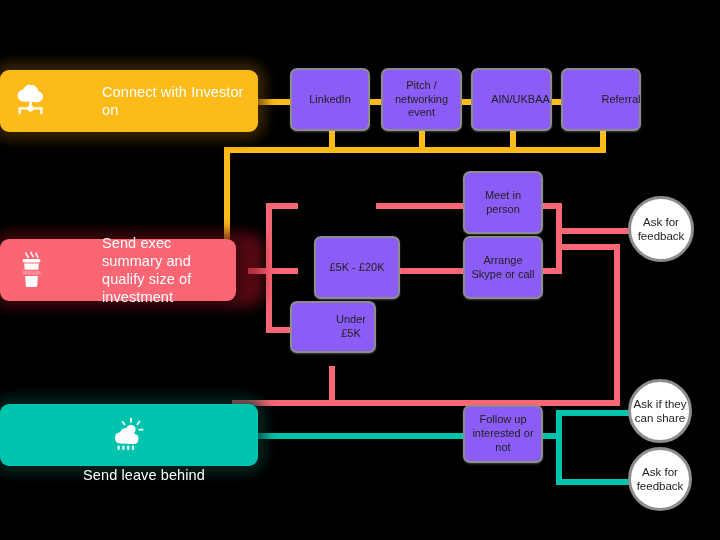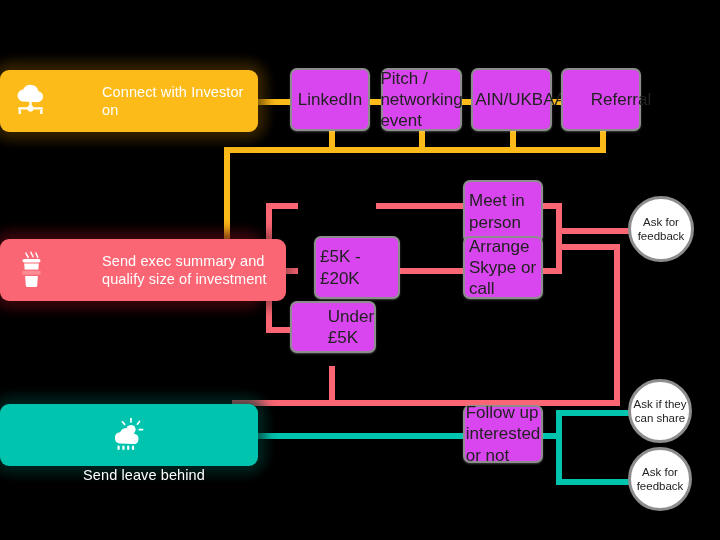--- a/index.html
+++ b/index.html
@@ -8,23 +8,23 @@
 
   
   .banner{position:absolute;border-radius:9px;display:flex;align-items:center;
           box-shadow:0 0 14px 6px rgba(0,0,0,.35);}
   .banner .bicon{width:62px;flex:0 0 62px;display:flex;align-items:center;justify-content:center;}
   .banner .blabel{color:#fff;font-size:14.5px;line-height:1.25;letter-spacing:.1px;
                   padding-right:10px;margin-left:40px;}
   .glow{position:absolute;border-radius:16px;filter:blur(7px);opacity:.62;}
 
   
-  .pbox{position:absolute;background:#d946ef;border:2px solid #8d8d8d;border-radius:7px;
-        display:flex;align-items:center;justify-content:center;text-align:left;
-        color:#222;font-size:17px;line-height:1.25;box-sizing:border-box;
+  .pbox{position:absolute;background:#8b5cf6;border:2px solid #8d8d8d;border-radius:7px;
+        display:flex;align-items:center;justify-content:center;text-align:center;
+        color:#222;font-size:11px;line-height:1.25;box-sizing:border-box;
         box-shadow:0 1px 2px rgba(255,255,255,.25);padding:2px 4px;}
   .circ{position:absolute;background:#fff;border:3px solid #8d8d8d;border-radius:50%;
         display:flex;align-items:center;justify-content:center;text-align:center;
         color:#222;font-size:11.5px;line-height:1.25;box-sizing:border-box;}
 
   
   .ln{position:absolute;}
   .h{height:6px;}
   .v{width:6px;}
   .y{background:#FDBB19;}
@@ -97,41 +97,41 @@
     <span>Pitch / networking event</span>
   </div>
   <div class="pbox" style="left:471px;top:68px;width:81px;height:63px;padding-left:22px;">
     <span>AIN/UKBAA</span>
   </div>
   <div class="pbox" style="left:561px;top:68px;width:80px;height:63px;padding-left:44px;">
     <span>Referral</span>
   </div>
 
   <div class="glow" style="left:-6px;top:233px;width:270px;height:74px;background:#8f1020;"></div>
-  <div class="banner" style="left:0px;top:239px;width:286px;height:62px;background:#FA6673;">
+  <div class="banner" style="left:0px;top:239px;width:236px;height:62px;background:#FA6673;">
     <div class="bicon">
       <svg width="30" height="38" viewBox="0 0 30 38" aria-hidden="true">
         <path d="M10 2c0 2 2 2.4 2 4.4M15 1.2c0 2.2 2 2.6 2 4.6M20 2c0 2 1.6 2.4 1.6 4.4" stroke="#ffffff" stroke-width="1.5" fill="none" stroke-linecap="round"></path>
         <rect x="6.5" y="8" width="18" height="3.4" rx="1.7" fill="#ffffff"></rect>
         <path fill="#ffffff" d="M8.2 12.4h14.6l-1.6 22a1.6 1.6 0 0 1-1.6 1.5h-8.2a1.6 1.6 0 0 1-1.6-1.5z"></path>
         <rect x="6.4" y="18.6" width="18.2" height="6.4" fill="#FA6673"></rect>
         <rect x="6.4" y="19.8" width="18.2" height="4" fill="#ffffff" opacity=".25"></rect>
       </svg>
     </div>
     <div class="blabel">Send exec summary and qualify size of investment</div>
   </div>
 
   <div class="pbox" style="left:290px;top:236px;width:86px;height:63px;margin-left:24px;">
     <span>£5K - £20K</span>
   </div>
   <div class="pbox" style="left:290px;top:301px;width:86px;height:52px;padding-left:40px;">
     <span>Under £5K</span>
   </div>
 
-  <div class="pbox" style="left:463px;top:180px;width:80px;height:63px;">
+  <div class="pbox" style="left:463px;top:171px;width:80px;height:63px;">
     <span>Meet in person</span>
   </div>
   <div class="pbox" style="left:463px;top:236px;width:80px;height:63px;">
     <span>Arrange Skype or call</span>
   </div>
 
   <div class="circ" style="left:628px;top:196px;width:66px;height:66px;">
     <span>Ask for feedback</span>
   </div>
 

